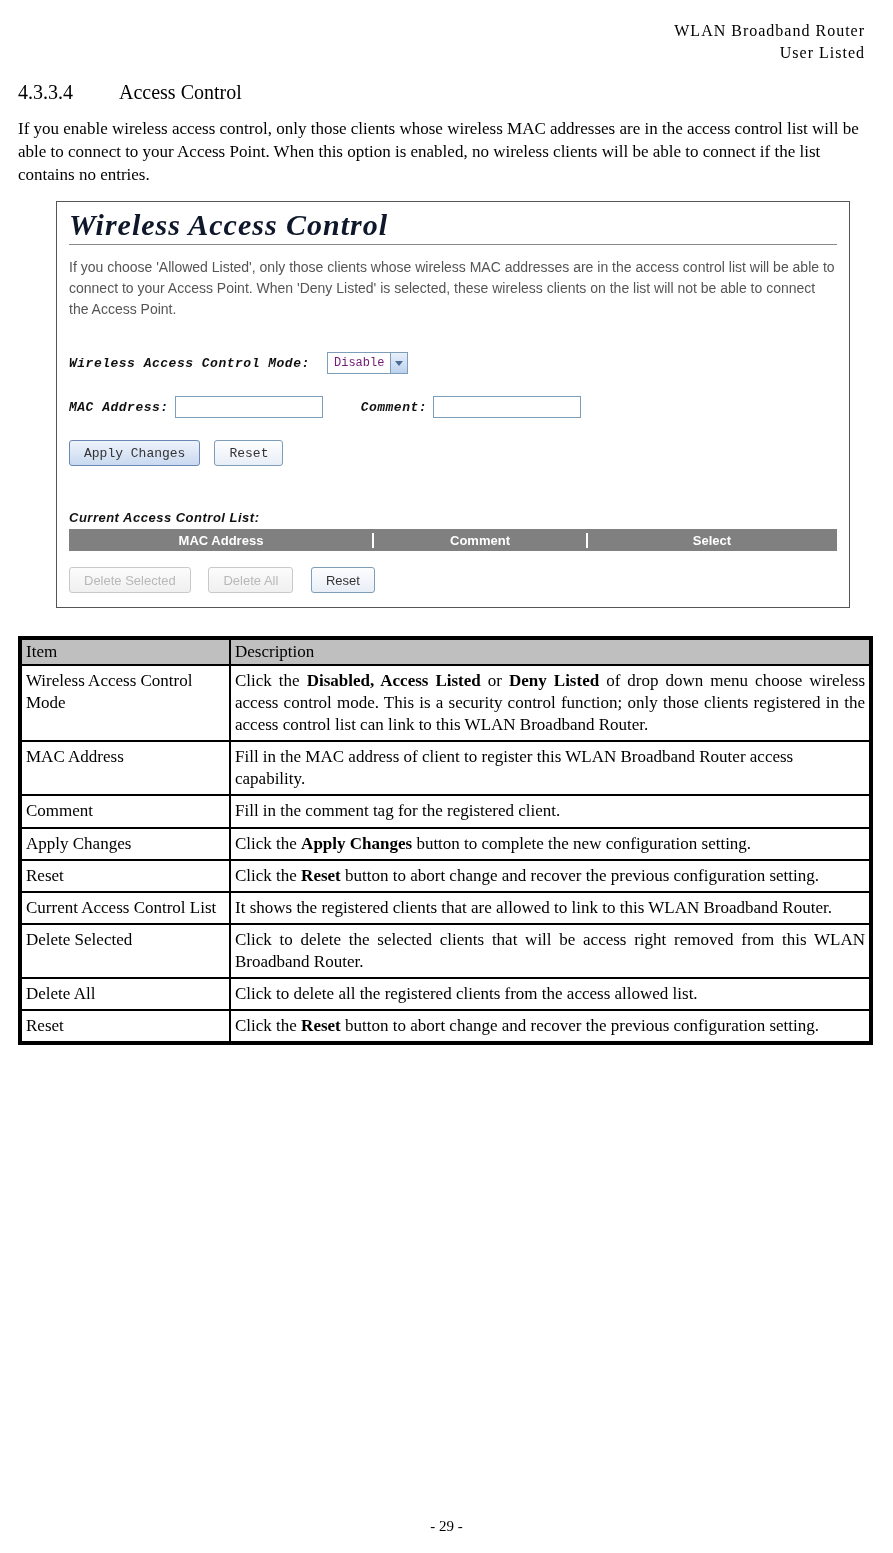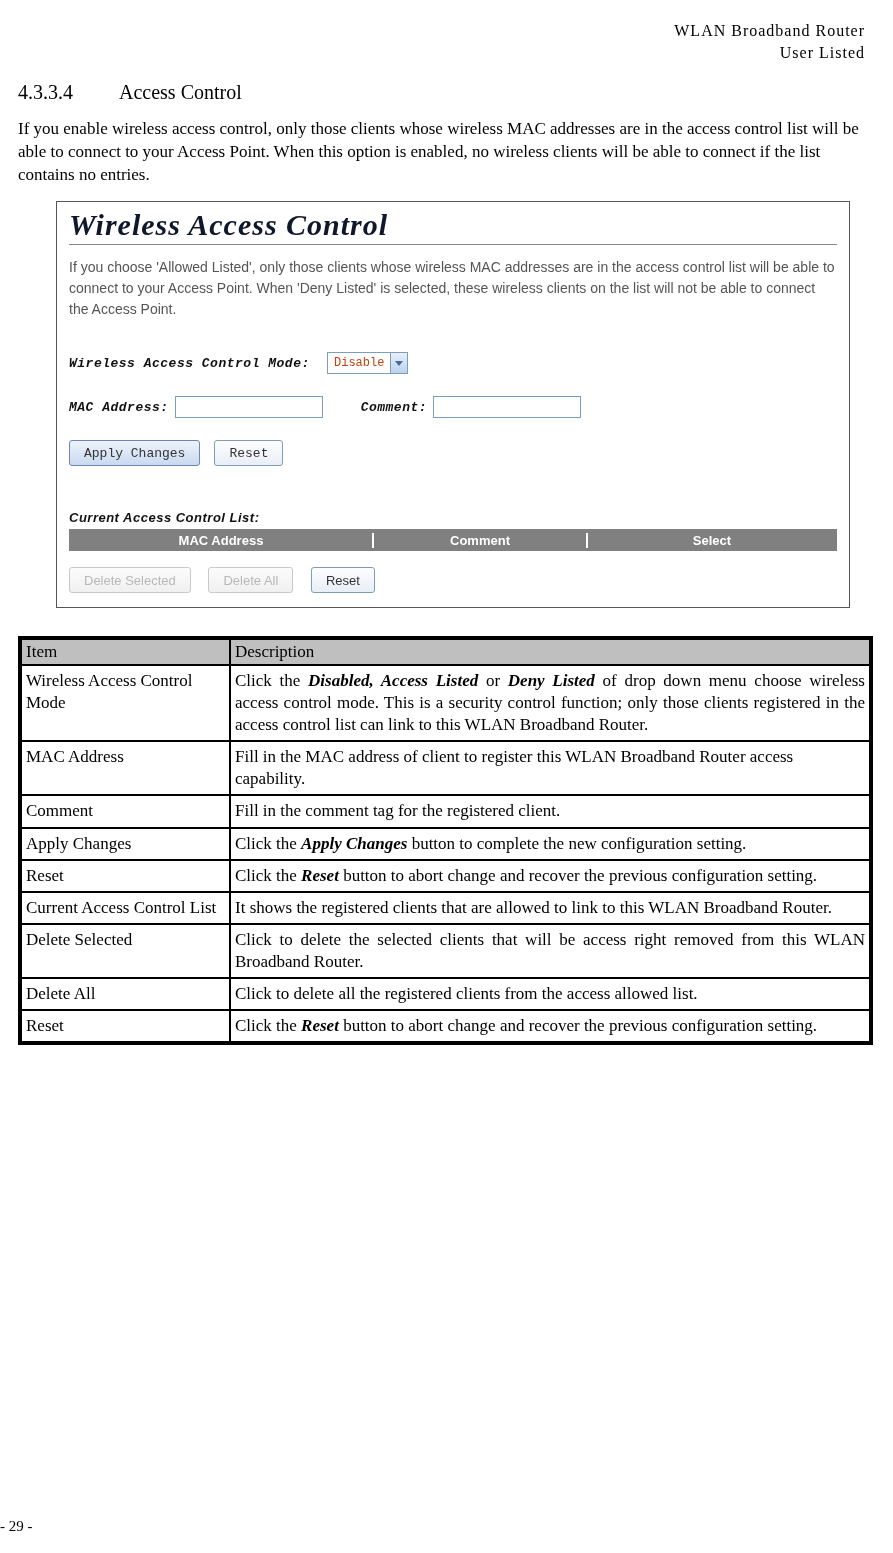--- a/index.html
+++ b/index.html
@@ -79,21 +79,21 @@
       letter-spacing: 0.5px;
     }
     .wacm { width: 258px; }
     .select {
       display: inline-flex;
       align-items: center;
       border: 1px solid #7e9db9;
       height: 22px;
       background: #fff;
     }
-    .select-text { padding: 0 6px; font-size: 12px; color: #c2410c; }
+    .select-text { padding: 0 6px; font-size: 12px; color: #701a75; }
     .select-btn {
       width: 17px; height: 20px;
       background: linear-gradient(#e8f0fb,#bcd2ee);
       display: flex; align-items: center; justify-content: center;
       border-left: 1px solid #7e9db9;
     }
     .caret-down {
       width: 0; height: 0;
       border-left: 4px solid transparent;
       border-right: 4px solid transparent;
@@ -163,25 +163,26 @@
       border: 2px solid #000;
     }
     .desc-table td {
       border: 2px solid #000;
       padding: 4px 4px 4px 4px;
       vertical-align: top;
       line-height: 1.3;
     }
     .desc-table td.item-cell { width: 210px; text-align: left; }
     .desc-table td.justify { text-align: justify; }
-    .bi { font-weight: bold; font-style: italic; }
+    .bi { font-weight: bold; }
     .footer {
       position: absolute;
       bottom: 18px;
       left: 0; right: 0;
+      text-align: center;
       font-size: 15px;
     }
   </style>
 </head>
 <body>
 
 <div class="header-block">
   <div>WLAN  Broadband  Router</div>
   <div>User  Listed</div>
 </div>

